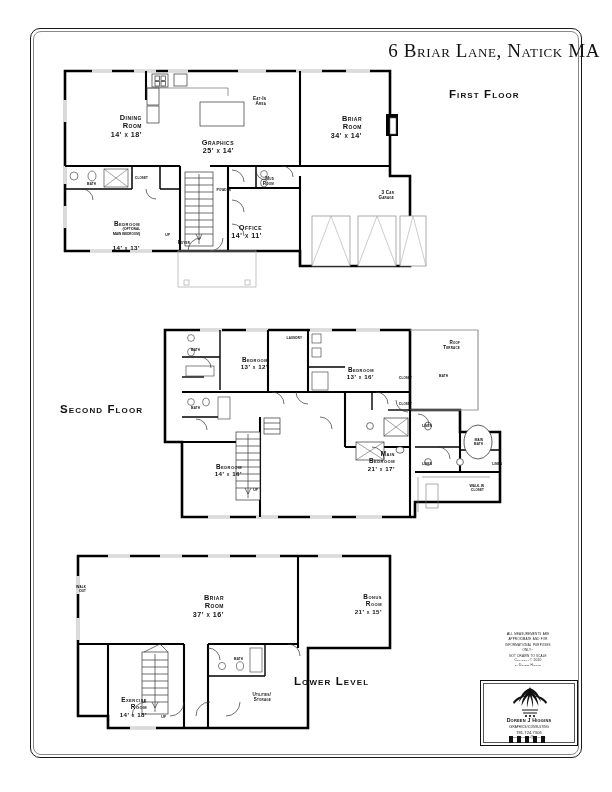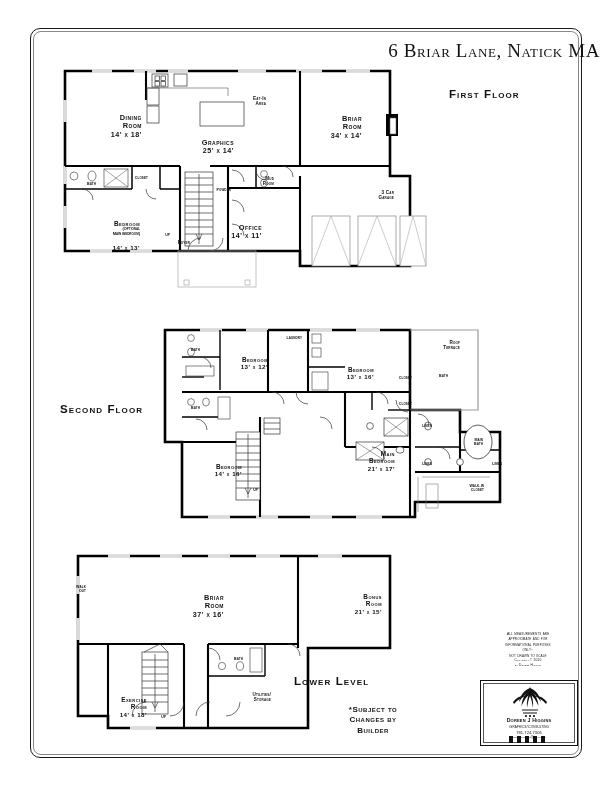--- a/index.html
+++ b/index.html
@@ -534,23 +534,20 @@
   <div class="disclaimer" style="left:478px;top:625px;width:100px;">
     <span>All measurements are
 approximate and for
 informational purposes
 only~
 not drawn to scale</span>
     <span class="cr">Copyright © 2020
 by Doreen Higgins</span>
   </div>
 
-  <div class="note" style="left:318px;top:705px;width:110px;">*Subject to
-Changes by
-Builder</div>
 
   <div class="logo-box" style="left:480px;top:680px;width:98px;height:66px;">
     <div class="logo-inner"></div>
     <svg width="60" height="34" viewBox="0 0 60 34" style="position:absolute;left:19px;top:3px;">
       <g fill="#111">
         <path d="M30,2 L31.5,12 L28.5,12 Z"></path>
         <path d="M30,4 C24,6 20,12 19,18 C22,13 26,9 30,7 Z"></path>
         <path d="M30,4 C36,6 40,12 41,18 C38,13 34,9 30,7 Z"></path>
         <path d="M30,6 C25,9 22,15 21.5,22 C24,16 27,12 30,10 Z"></path>
         <path d="M30,6 C35,9 38,15 38.5,22 C36,16 33,12 30,10 Z"></path>

